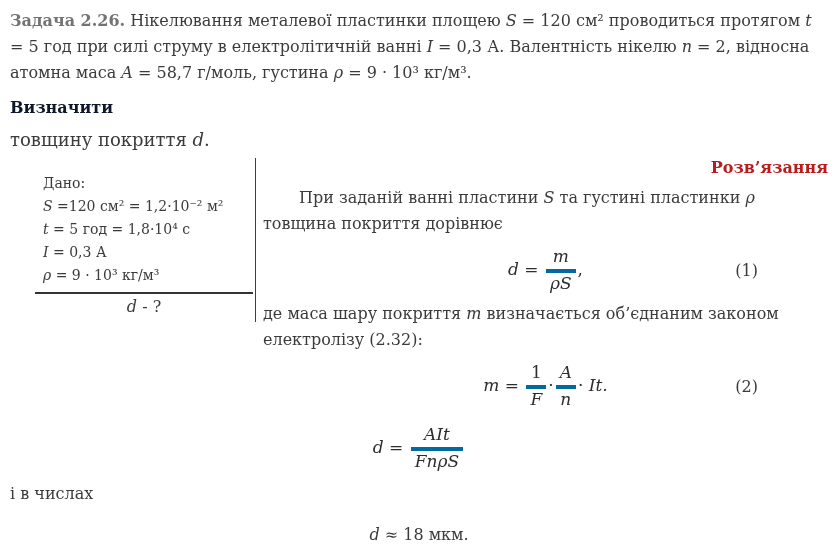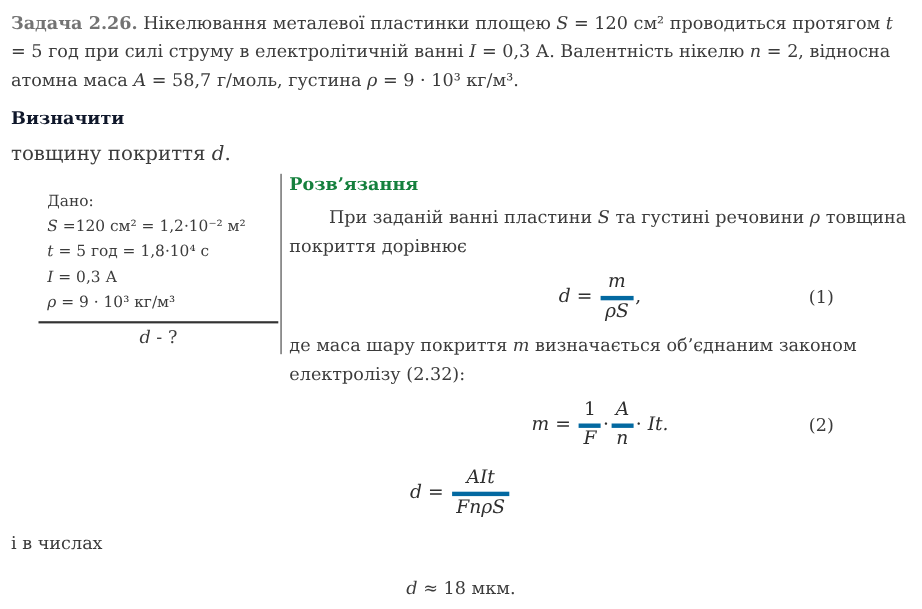--- a/index.html
+++ b/index.html
@@ -54,23 +54,23 @@
   .find {
     width: 218px;
     margin-left: 25px;
     text-align: center;
     padding: 3px 0 6px 0;
     font-size: 16px;
   }
 
   .col-right { flex: 1 1 auto; padding-left: 7px; }
   .sol-head {
-    text-align: left;
+    text-align: right;
     font-weight: bold;
-    color: #15803d;
+    color: #b91c1c;
     font-size: 16px;
     margin: 0;
   }
   .sp {
     margin: 8px 0 0 0;
     font-size: 16px;
     line-height: 26px;
   }
   .sp-indent { text-indent: 36px; }
 
@@ -130,21 +130,21 @@
         <div><span class="v">I</span><span> = 0,3 А</span></div>
         <div><span class="v">ρ</span><span> = 9 · 10³ кг/м³</span></div>
       </div>
       <div class="given-rule"></div>
       <div class="find"><span class="v">d</span><span> - ?</span></div>
     </div>
 
     <div class="col-right">
       <p class="sol-head">Розв’язання</p>
 
-      <p class="sp sp-indent"><span>При заданій ванні пластини </span><span class="v">S</span><span> та густині речовини </span><span class="v">ρ</span><span> товщина покриття дорівнює</span></p>
+      <p class="sp sp-indent"><span>При заданій ванні пластини </span><span class="v">S</span><span> та густині пластинки </span><span class="v">ρ</span><span> товщина покриття дорівнює</span></p>
 
       <div class="equation">
         <span class="v">d</span><span class="rm"> = </span><span class="frac"><span class="num v">m</span><span class="den v">ρS</span></span><span class="rm">,</span>
         <span class="eqnum">(1)</span>
       </div>
 
       <p class="sp"><span>де маса шару покриття </span><span class="v">m</span><span> визначається об’єднаним законом електролізу (2.32):</span></p>
 
       <div class="equation">
         <span class="v">m</span><span class="rm"> = </span><span class="frac"><span class="num rm">1</span><span class="den v">F</span></span><span class="rm">·</span><span class="frac"><span class="num v">A</span><span class="den v">n</span></span><span class="rm">·</span> <span class="v">It.</span>

